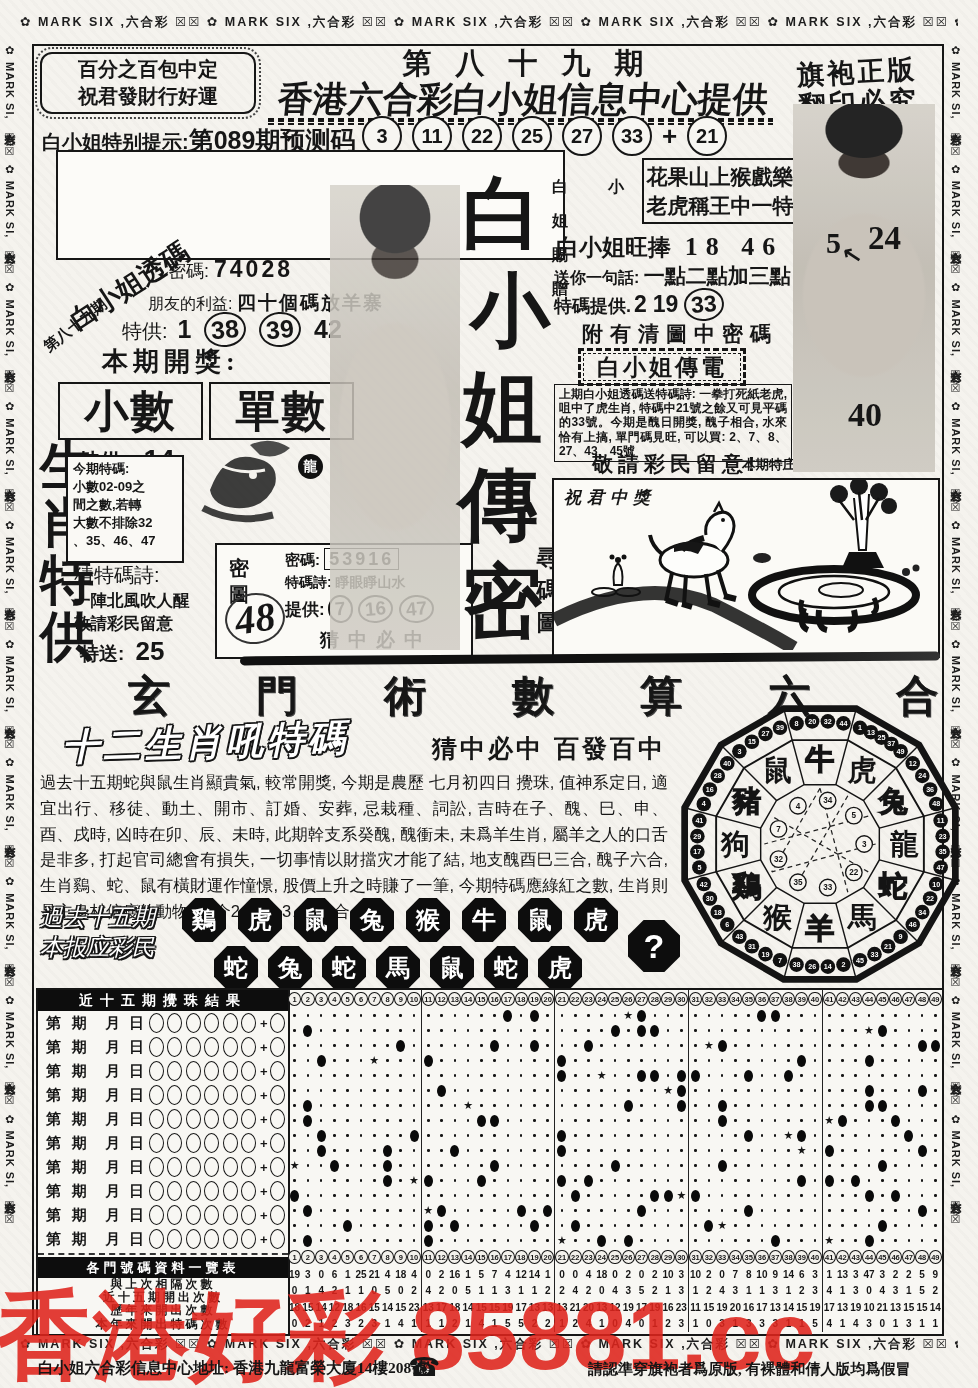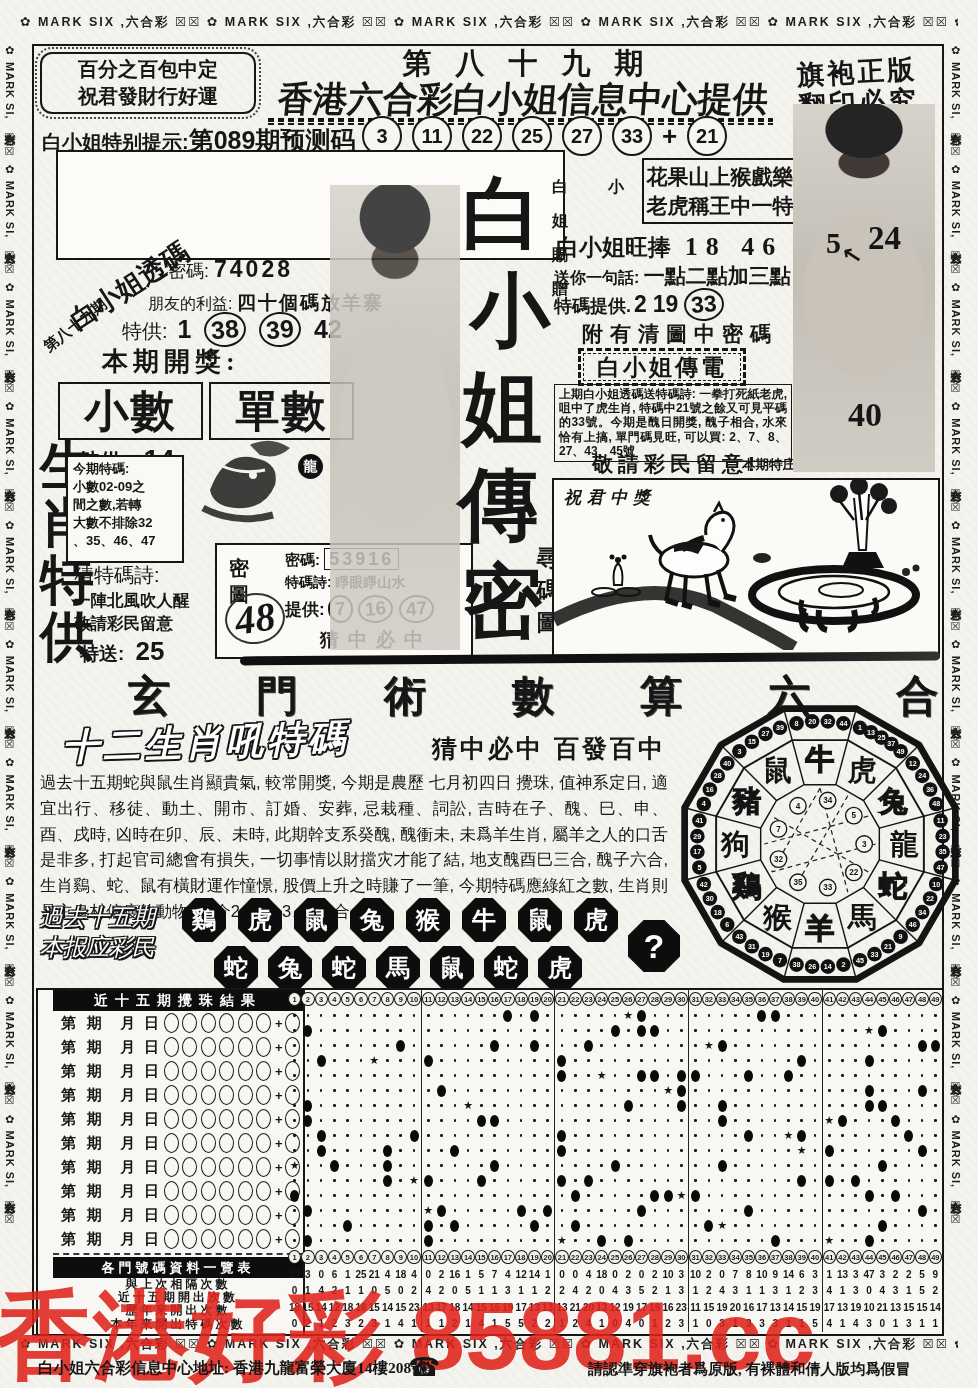--- a/index.html
+++ b/index.html
@@ -123,21 +123,21 @@
   #badges1{left:182px;top:898px;gap:12px;}
   #badges2{left:214px;top:946px;gap:10px;}
   .octa{width:44px;height:44px;background:#0d0d0d;color:#fff;display:flex;align-items:center;justify-content:center;
     font-size:24px;font-weight:900;
     clip-path:polygon(30% 0,70% 0,100% 30%,100% 70%,70% 100%,30% 100%,0 70%,0 30%);}
   #unknown-badge{left:628px;top:920px;width:52px;height:52px;font-size:34px;}
   
   #wheel{left:676px;top:700px;width:288px;height:288px;}
   
   #table-frame{left:36px;top:988px;width:904px;height:344px;border:2px solid #161616;background:#f8f7f3;}
-  #results{left:0;top:0;width:250px;height:344px;border-right:2px solid #161616;padding-left:15px;}
+  #results{left:0;top:0;width:250px;height:344px;border-right:2px solid #161616;}
   .bar{background:#0d0d0d;color:#fff;font-weight:bold;display:flex;align-items:center;justify-content:center;}
   #results-header{height:21px;font-size:14px;letter-spacing:7px;}
   .rrow{display:flex;align-items:center;height:24px;padding-left:8px;}
   .rlab{font-size:15px;font-weight:bold;}
   .rlab.l1{width:26px;} .rlab.l2{width:34px;} .rlab.l3{width:24px;} .rlab.l4{width:20px;}
   .oval{width:13px;height:18px;border:1.5px solid #161616;border-radius:50%;margin-right:3.5px;flex:none;}
   .rplus{font-size:13px;font-weight:bold;margin:0 2px 0 0;}
   #rdash{border-top:2px dashed #333;margin-top:2px;}
   #summary-header{height:21px;font-size:13px;letter-spacing:4px;margin-top:2px;}
   .srow{height:13.2px;display:flex;align-items:center;justify-content:center;font-size:12px;font-weight:bold;letter-spacing:3px;}

